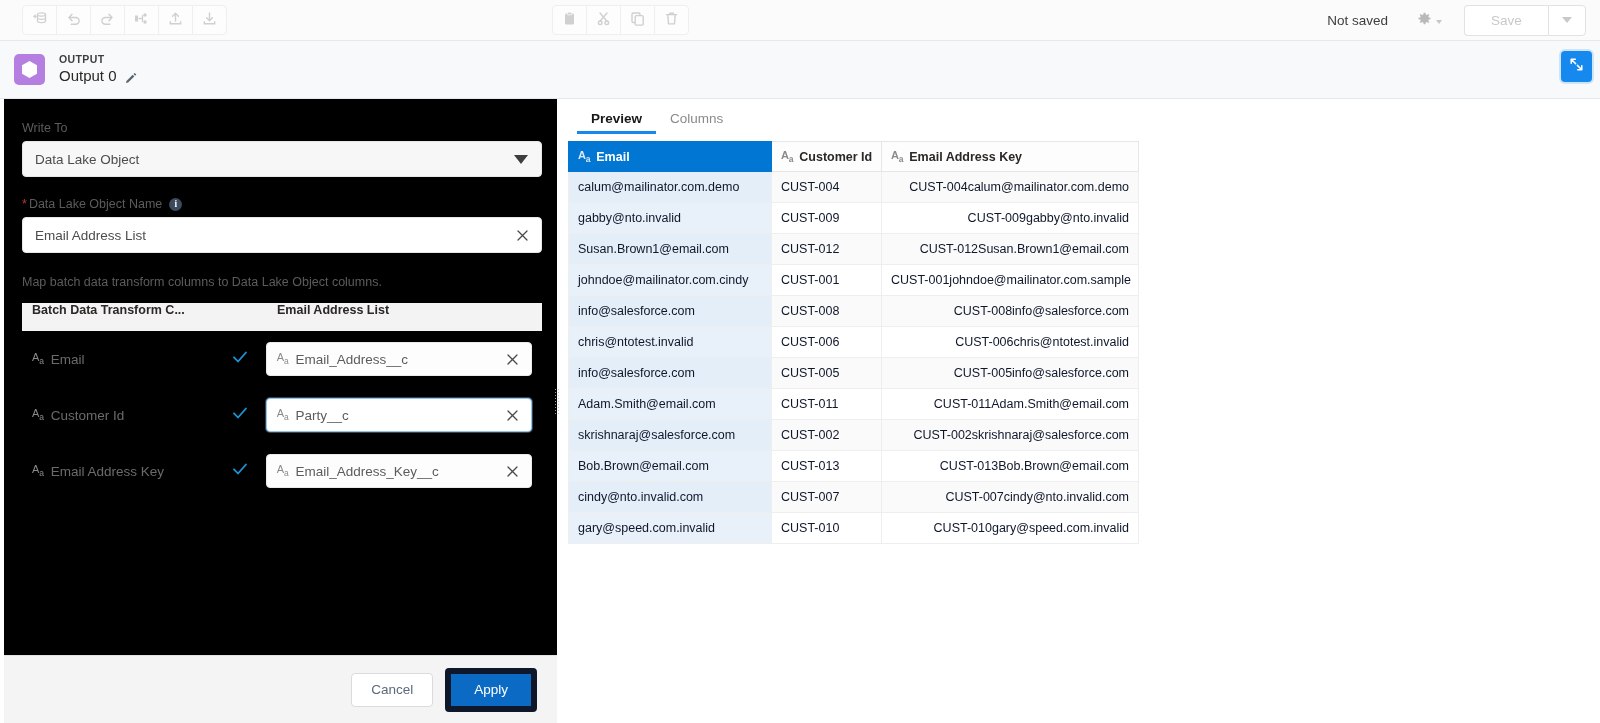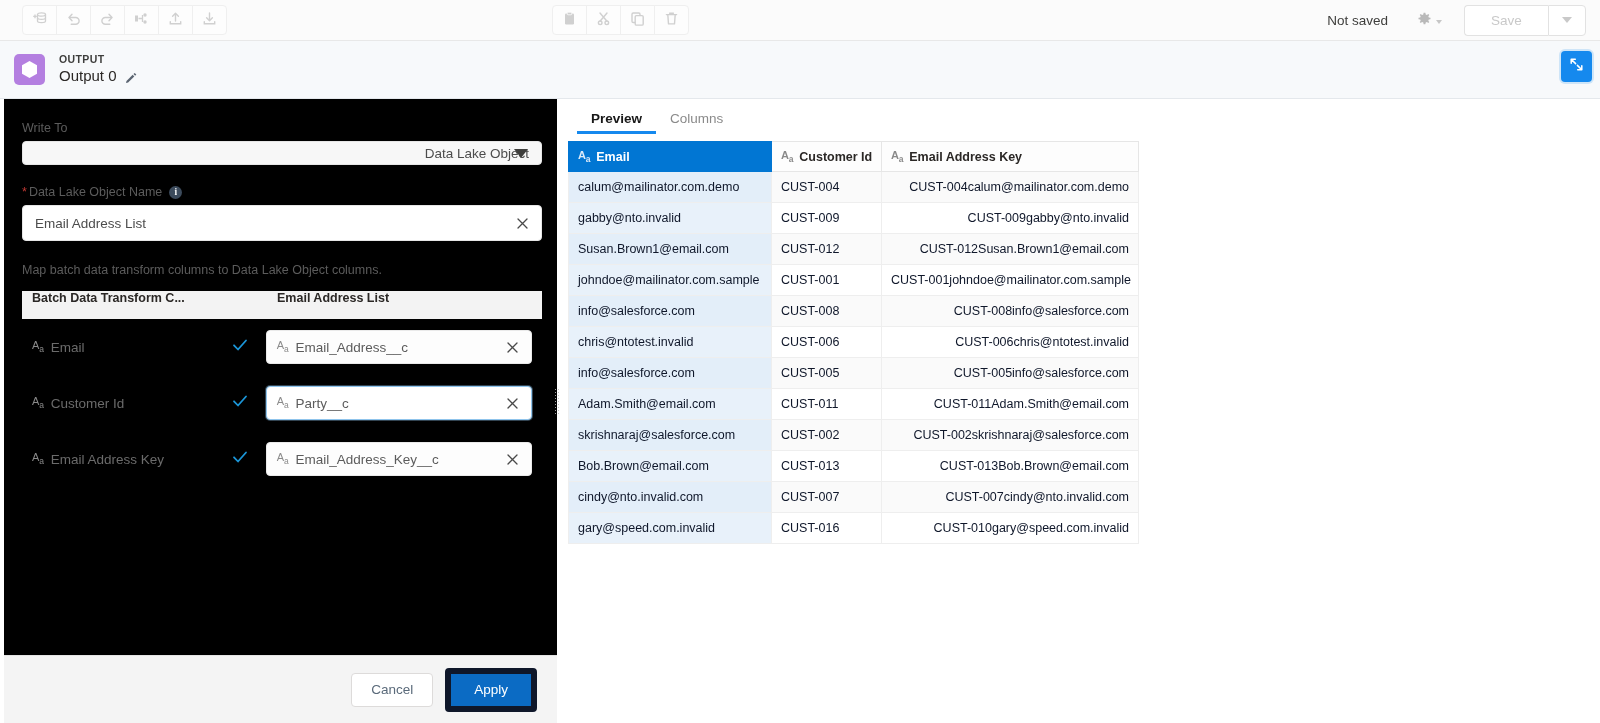--- a/index.html
+++ b/index.html
@@ -189,31 +189,30 @@
     overflow: hidden;
   }
   .field-label {
     font-size: 12.5px;
     color: #5c5c5c;
     margin-bottom: 6px;
   }
   .req-star { color: #c23934; margin-right: 2px; }
   .select-box {
     width: 520px;
-    height: 24px;
+    height: 36px;
     border: 1px solid #e6e6e6;
     border-radius: 4px;
     background: #f7f7f7;
     display: flex;
     align-items: center;
     padding: 5px 12px;
     box-sizing: border-box;
     cursor: pointer;
     position: relative;
-    justify-content: flex-end;
   }
   .select-box .val {
     font-size: 13.5px;
     color: #4c4c4c;
   }
   .select-caret {
     position: absolute;
     right: 13px;
     width: 0; height: 0;
     border-left: 7px solid transparent;
@@ -780,21 +779,21 @@
             <td class="c-email sel">gabby@nto.invalid</td>
             <td class="c-cust">CUST-009</td>
             <td class="c-key">CUST-009gabby@nto.invalid</td>
           </tr>
           <tr>
             <td class="c-email sel">Susan.Brown1@email.com</td>
             <td class="c-cust">CUST-012</td>
             <td class="c-key">CUST-012Susan.Brown1@email.com</td>
           </tr>
           <tr>
-            <td class="c-email sel">johndoe@mailinator.com.sample</td>
+            <td class="c-email sel">johndoe@mailinator.com.cindy</td>
             <td class="c-cust">CUST-001</td>
             <td class="c-key">CUST-001johndoe@mailinator.com.sample</td>
           </tr>
           <tr>
             <td class="c-email sel">info@salesforce.com</td>
             <td class="c-cust">CUST-008</td>
             <td class="c-key">CUST-008info@salesforce.com</td>
           </tr>
           <tr>
             <td class="c-email sel">chris@ntotest.invalid</td>
@@ -821,19 +820,19 @@
             <td class="c-cust">CUST-013</td>
             <td class="c-key">CUST-013Bob.Brown@email.com</td>
           </tr>
           <tr>
             <td class="c-email sel">cindy@nto.invalid.com</td>
             <td class="c-cust">CUST-007</td>
             <td class="c-key">CUST-007cindy@nto.invalid.com</td>
           </tr>
           <tr>
             <td class="c-email sel">gary@speed.com.invalid</td>
-            <td class="c-cust">CUST-016</td>
+            <td class="c-cust">CUST-010</td>
             <td class="c-key">CUST-010gary@speed.com.invalid</td>
           </tr>
         </tbody>
     </table>
   </div>
 </div>
 
 </body></html>

